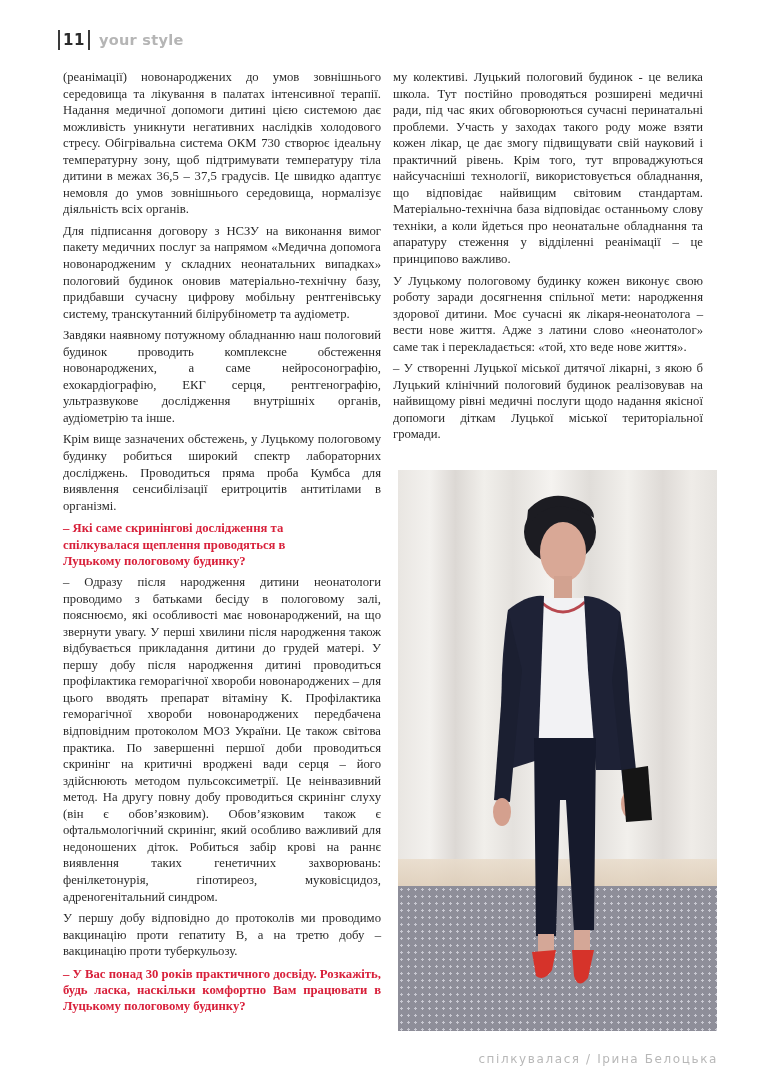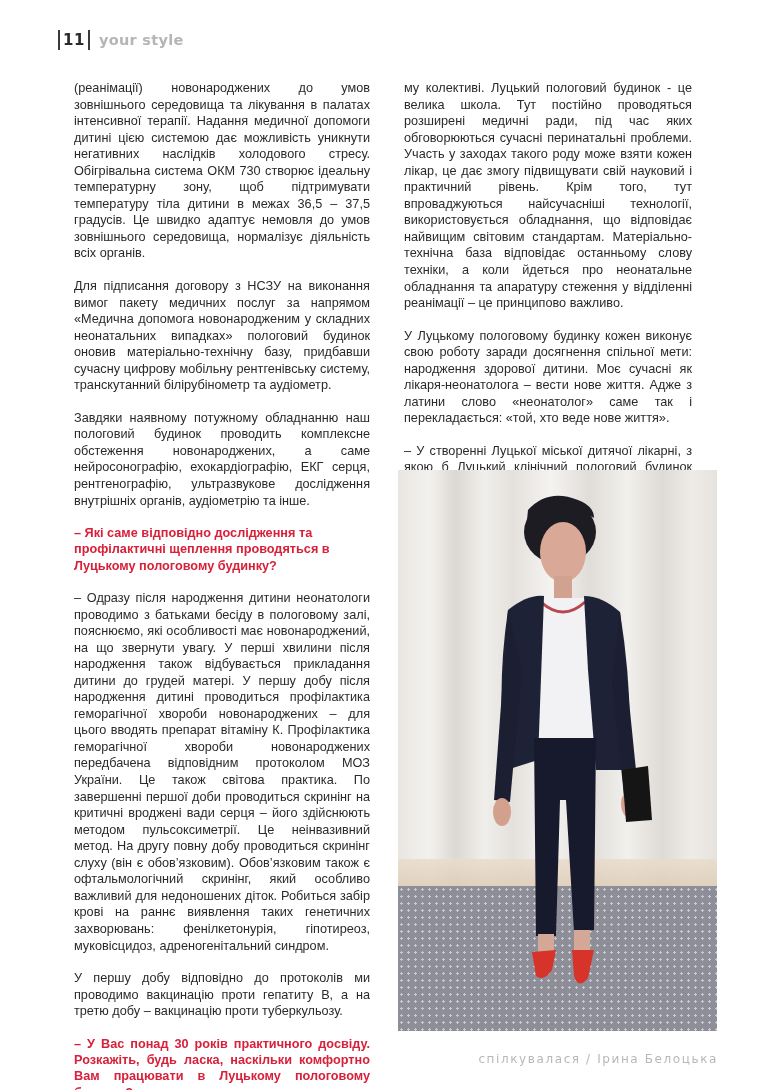--- a/index.html
+++ b/index.html
@@ -6,21 +6,21 @@
   body { width: 776px; height: 1090px; position: relative; overflow: hidden;
          font-family: "Liberation Sans", "DejaVu Sans", sans-serif; color: #2a2a2a; }
   .header { position: absolute; left: 58px; top: 27px; height: 26px; display: flex; align-items: center; }
   .header .bar { display: inline-block; width: 2px; height: 20px; background: #3a3a3a; }
   .header .num { font-family: "DejaVu Sans", sans-serif; font-weight: bold; font-size: 15px; color: #2b2b2b; margin: 0 3px; letter-spacing: 0.5px; }
   .header .section { font-family: "DejaVu Sans", sans-serif; font-size: 14.5px; color: #b5b5b5; margin-left: 9px; letter-spacing: 0.3px; font-weight: bold; }
 
   .col { position: absolute; font-size: 12.7px; line-height: 16.55px; text-align: justify; }
   .col-left { left: 58px; top: 64px; width: 328px; }
   .col-right { left: 388px; top: 64px; width: 320px; }
-  .col p { margin: 16px; text-indent: 0; }
+  .col p { margin: 5px; text-indent: 0; font-family: Liberation Serif, serif; }
   .col p + p { margin-top: 0; }
   .col .q { color: #d8203a; font-weight: bold; text-align: left; margin-top: 6px; line-height: 16.3px; }
   .col .q.justify { text-align: justify; }
 
   .photo { position: absolute; left: 398px; top: 470px; width: 319px; height: 561px; overflow: hidden;
            background: linear-gradient(90deg, #e9e6e2 0%, #f3f1ee 10%, #dcd8d4 18%, #f1efeb 27%, #e4e1dd 36%, #f5f3f0 48%, #e0ddd9 60%, #f2f0ec 72%, #dedad6 83%, #efece8 92%, #e6e3df 100%); }
   .photo .floor { position: absolute; left: 0; right: 0; bottom: 0; height: 145px;
                   background-color: #8e8e99;
                   background-image: radial-gradient(circle, #c9c9d2 1px, transparent 1.4px);
                   background-size: 7px 7px; }
@@ -37,21 +37,22 @@
   <span class="bar"></span>
   <span class="num">11</span>
   <span class="bar"></span>
   <span class="section">your style</span>
 </div>
 
 <div class="col col-left">
   <p>(реанімації) новонароджених до умов зовнішнього середовища та лікування в палатах інтенсивної терапії. Надання медичної допомоги дитині цією системою дає можливість уникнути негативних наслідків холодового стресу. Обігрівальна система ОКМ 730 створює ідеальну температурну зону, щоб підтримувати температуру тіла дитини в межах 36,5 – 37,5 градусів. Це швидко адаптує немовля до умов зовнішнього середовища, нормалізує діяльність всіх органів.</p>
   <p>Для підписання договору з НСЗУ на виконання вимог пакету медичних послуг за напрямом «Медична допомога новонародженим у складних неонатальних випадках» пологовий будинок оновив матеріально-технічну базу, придбавши сучасну цифрову мобільну рентгенівську систему, транскутанний білірубінометр та аудіометр.</p>
   <p>Завдяки наявному потужному обладнанню наш пологовий будинок проводить комплексне обстеження новонароджених, а саме нейросонографію, ехокардіографію, ЕКГ серця, рентгенографію, ультразвукове дослідження внутрішніх органів, аудіометрію та інше.</p>
-  <p class="q" style="padding-right:40px;">– Які саме відповідно дослідження та профілактичні щеплення проводяться в Луцькому пологовому будинку?</p>
+  <p>Крім вище зазначених обстежень, у Луцькому пологовому будинку робиться широкий спектр лабораторних досліджень. Проводиться пряма проба Кумбса для виявлення сенсибілізації еритроцитів антитілами в організмі.</p>
+  <p class="q" style="padding-right:40px;">– Які саме скринінгові дослідження та спілкувалася щеплення проводяться в Луцькому пологовому будинку?</p>
   <p>– Одразу після народження дитини неонатологи проводимо з батьками бесіду в пологовому залі, пояснюємо, які особливості має новонароджений, на що звернути увагу. У перші хвилини після народження також відбувається прикладання дитини до грудей матері. У першу добу після народження дитині проводиться профілактика геморагічної хвороби новонароджених – для цього вводять препарат вітаміну К. Профілактика геморагічної хвороби новонароджених передбачена відповідним протоколом МОЗ України. Це також світова практика. По завершенні першої доби проводиться скринінг на критичні вроджені вади серця – його здійснюють методом пульсоксиметрії. Це неінвазивний метод. На другу повну добу проводиться скринінг слуху (він є обов’язковим). Обов’язковим також є офтальмологічний скринінг, який особливо важливий для недоношених діток. Робиться забір крові на раннє виявлення таких генетичних захворювань: фенілкетонурія, гіпотиреоз, муковісцидоз, адреногенітальний синдром.</p>
   <p>У першу добу відповідно до протоколів ми проводимо вакцинацію проти гепатиту В, а на третю добу – вакцинацію проти туберкульозу.</p>
   <p class="q justify">– У Вас понад 30 років практичного досвіду. Розкажіть, будь ласка, наскільки комфортно Вам працювати в Луцькому пологовому будинку?</p>
 
 </div>
 
 <div class="col col-right">
   <p>му колективі. Луцький пологовий будинок - це велика школа. Тут постійно проводяться розширені медичні ради, під час яких обговорюються сучасні перинатальні проблеми. Участь у заходах такого роду може взяти кожен лікар, це дає змогу підвищувати свій науковий і практичний рівень. Крім того, тут впроваджуються найсучасніші технології, використовується обладнання, що відповідає найвищим світовим стандартам. Матеріально-технічна база відповідає останньому слову техніки, а коли йдеться про неонатальне обладнання та апаратуру стеження у відділенні реанімації – це принципово важливо.</p>
   <p>У Луцькому пологовому будинку кожен виконує свою роботу заради досягнення спільної мети: народження здорової дитини. Моє сучасні як лікаря-неонатолога – вести нове життя. Адже з латини слово «неонатолог» саме так і перекладається: «той, хто веде нове життя».</p>
   <p>– У створенні Луцької міської дитячої лікарні, з якою б Луцький клінічний пологовий будинок реалізовував на найвищому рівні медичні послуги щодо надання якісної допомоги діткам Луцької міської територіальної громади.</p>

